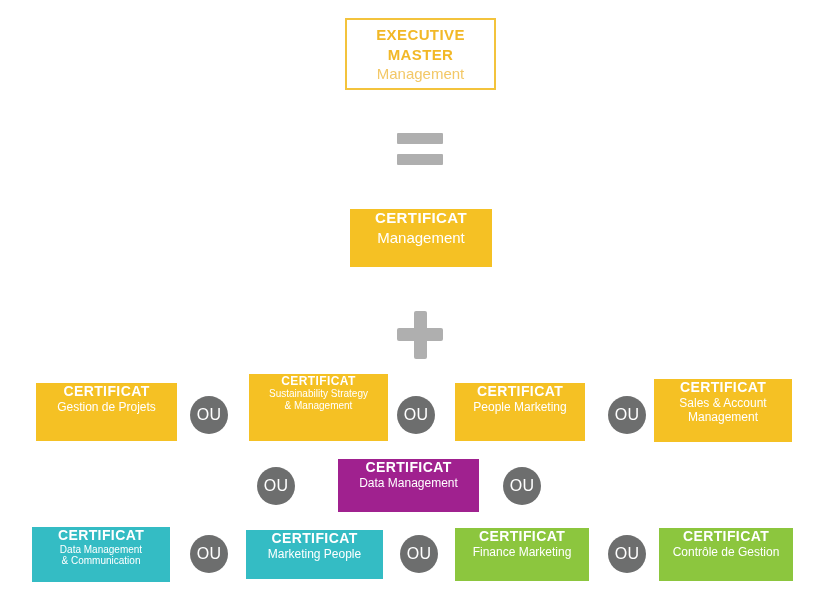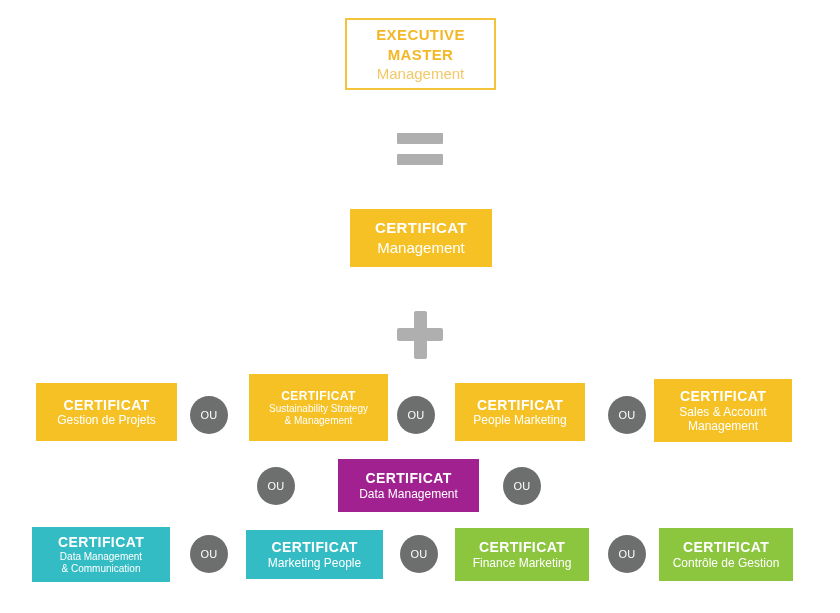--- a/index.html
+++ b/index.html
@@ -20,21 +20,21 @@
     height: 613px;
   }
 
   
   .box {
     position: absolute;
     box-sizing: border-box;
     display: flex;
     flex-direction: column;
     align-items: center;
-    justify-content: center;
+    justify-content: flex-start;
     text-align: center;
     color: #ffffff;
     line-height: 1.18;
   }
   .box .t1 {
     font-weight: bold;
     letter-spacing: 0.4px;
   }
   .box .t2 {
     font-weight: normal;
@@ -121,21 +121,21 @@
   .cert-mgmt .t2 { font-size: 15px; margin-top: 2px; }
 
   
   .ou {
     position: absolute;
     width: 38px;
     height: 38px;
     border-radius: 50%;
     background: #6D6E6E;
     color: #ffffff;
-    font-size: 11px;
+    font-size: 16px;
     font-weight: normal;
     display: flex;
     align-items: center;
     justify-content: center;
     letter-spacing: 0.3px;
   }
 
   
   .rowbox .t1 { font-size: 14px; }
   .rowbox .t2 { font-size: 12px; }

